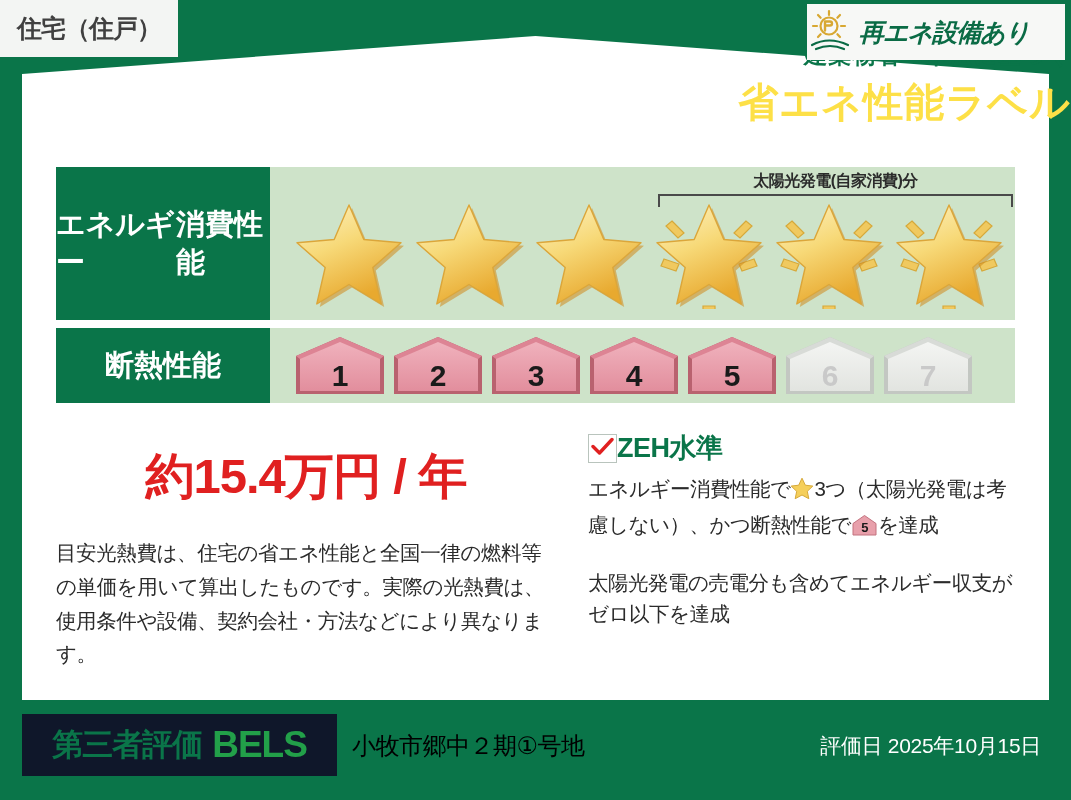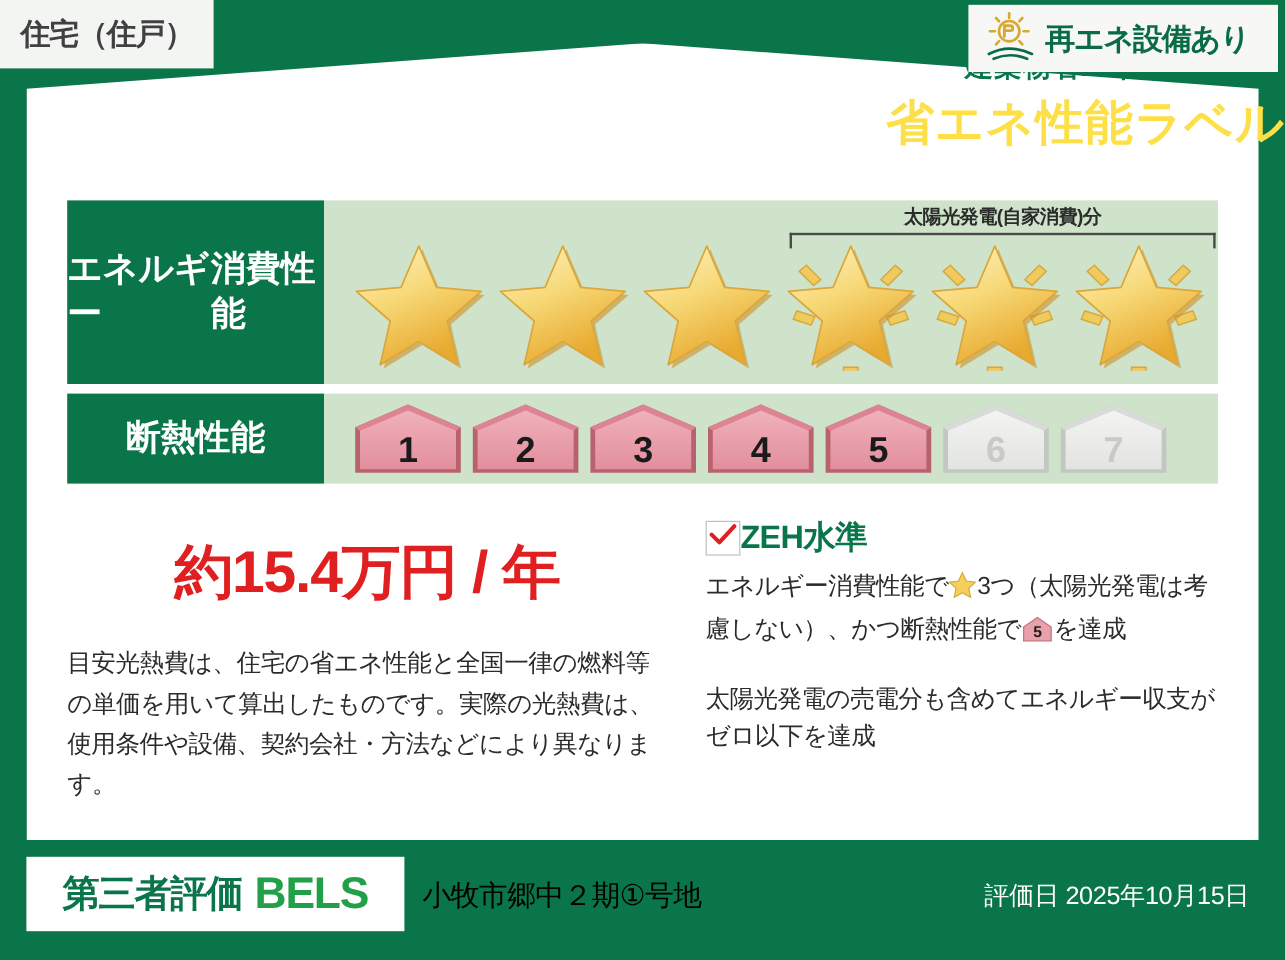--- a/index.html
+++ b/index.html
@@ -26,22 +26,22 @@
     color: #404040; font-size: 25px; font-weight: bold;
     letter-spacing: -1px; white-space: nowrap;
   }
 
   
   #renewable-badge {
     position: absolute; right: 6px; top: 4px;
     width: 258px; height: 56px;
     background: #f7f8f6;
     display: flex; align-items: center; gap: 6px;
-    padding-left: 12px;
     z-index: 6;
+    font-style: italic;
   }
   #renewable-badge .badge-text {
     color: #0a6b45; font-size: 25px; font-weight: bold;
     letter-spacing: -1px; white-space: nowrap;
   }
 
   
   #main-panel {
     position: absolute; left: 22px; top: 36px;
     width: 1027px; height: 664px;
@@ -175,21 +175,21 @@
     padding-bottom: 3px;
   }
 
   
   #footer {
     position: absolute; left: 0; bottom: 0; width: 1071px; height: 100px;
     z-index: 5;
   }
   #bels-plate {
     position: absolute; left: 22px; top: 14px;
-    width: 315px; height: 62px; background: #ffffff;
+    width: 315px; height: 62px; background: #0f172a;
     display: flex; align-items: center; justify-content: center; gap: 10px;
   }
   #bels-plate .bels-jp {
     color: #0a7549; font-size: 31px; font-weight: bold; letter-spacing: -1px;
   }
   #bels-plate .bels-en {
     color: #22a049; font-size: 37px; font-weight: bold; letter-spacing: -1px;
   }
   #property-name {
     position: absolute; left: 352px; top: 30px;

